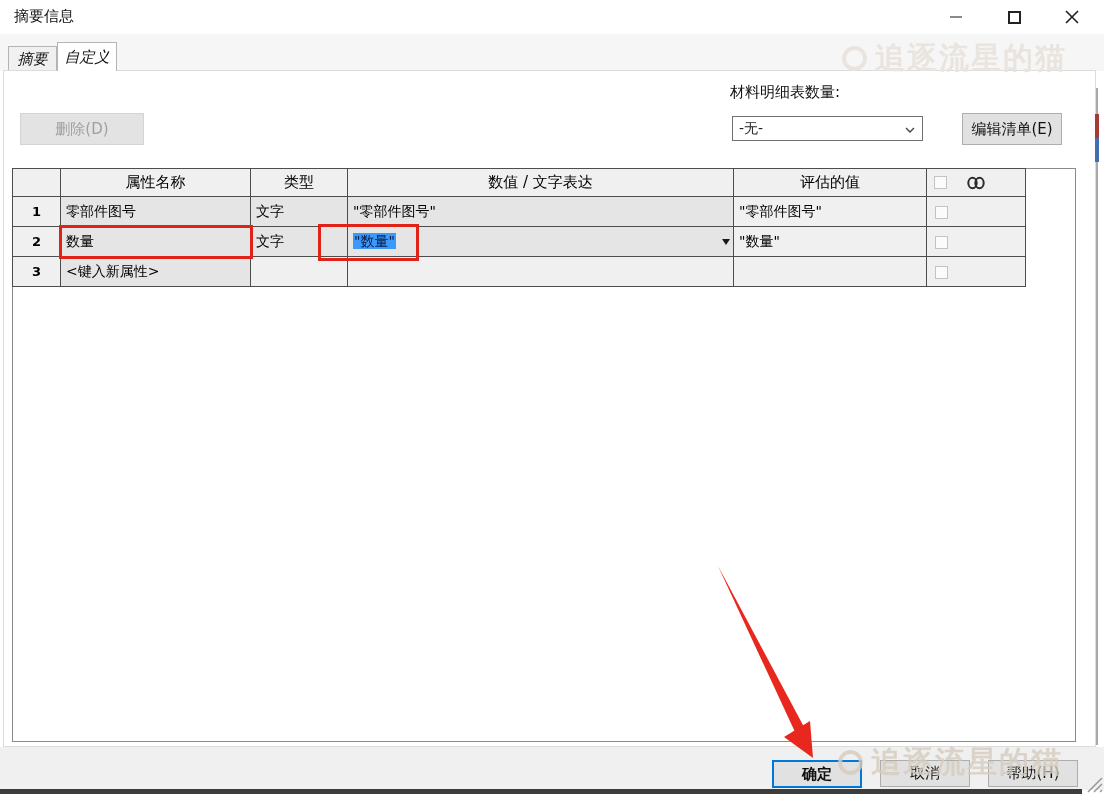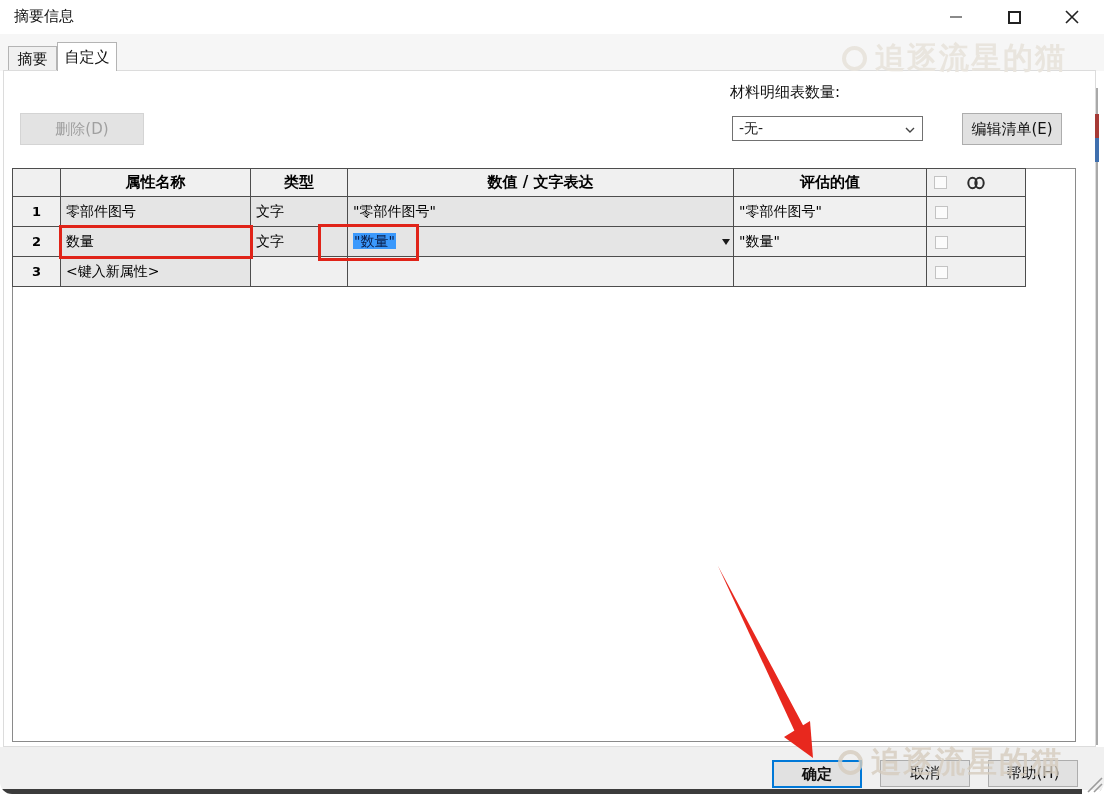--- a/index.html
+++ b/index.html
@@ -1,48 +1,48 @@
 <!DOCTYPE html>
 <html><head>
 <meta charset="utf-8">
 <style>
   * { margin:0; padding:0; box-sizing:border-box; }
   body { font-family:"DejaVu Sans","Liberation Sans",sans-serif; background:#fff; }
-  .window { position:relative; width:1104px; height:794px; background:#fff; overflow:hidden;border-radius:12px; }
+  .window { position:relative; width:1104px; height:794px; background:#fff; overflow:hidden; }
 
   
   .titlebar { position:absolute; left:0; top:0; width:100%; height:34px; background:#fff; }
   .title { position:absolute; left:14px; top:7px; font-size:15px; color:#111; }
   .wbtn { position:absolute; top:0; height:34px; width:40px; display:flex; align-items:center; justify-content:center; }
   .wbtn-min { left:936px; } .wbtn-max { left:994px; } .wbtn-close { left:1052px; }
   .glyph-min { width:12px; height:2px; background:#8a8a8a; }
   .glyph-max { width:13px; height:13px; border:2px solid #222; background:#fff; }
 
   
-  .tabstrip { position:absolute; left:0; top:34px; width:100%; height:37px; background:#f6f6f6; }
+  .tabstrip { position:absolute; left:0; top:34px; width:100%; height:37px; background:#f6f6f6;font-style:italic; }
   .tab { position:absolute; bottom:0; font-size:15px; color:#111; text-align:center; border:1px solid #b4b4b4; border-bottom:none; background:#f0f0f0; line-height:24px; }
   .tab-summary { left:8px; width:49px; height:25px; }
   .tab-custom { left:57px; width:60px; height:29px; line-height:28px; background:#fff; z-index:5; }
 
   
   .tabpage { position:absolute; left:3px; top:70px; width:1093px; height:677px; background:#fff; border:1px solid #dcdcdc; }
 
   .btn { position:absolute; font-size:15px; color:#111; background:#e1e1e1; border:1px solid #adadad; text-align:center; font-family:inherit; }
   .btn-delete { left:20px; top:113px; width:124px; height:32px; background:#e3e3e3; border-color:#d4d4d4; color:#a0a0a0; }
   .btn-editlist { left:962px; top:113px; width:100px; height:32px; }
 
   .bom-label { position:absolute; left:730px; top:83px; font-size:15px; color:#111; }
   .combo { position:absolute; left:732px; top:116px; width:191px; height:25px; border:1px solid #717171; background:#fff; font-size:14px; color:#222; line-height:23px; padding-left:6px; }
   .combo .chev { position:absolute; right:6px; top:4px; }
 
   
   .gridwrap { position:absolute; left:12px; top:168px; width:1064px; height:574px; border:1px solid #8a8a8a; background:#fff; }
   table.grid { border-collapse:collapse; table-layout:fixed; margin:-1px 0 0 -1px; }
   .grid th, .grid td { border:1px solid #4d4d4d; overflow:hidden; white-space:nowrap; }
-  .grid th { height:28px; background:#f0f0f0; font-size:15px; font-weight:bold; color:#000; text-align:center; }
+  .grid th { height:28px; background:#f0f0f0; font-size:15px; font-weight:normal; color:#000; text-align:center; }
   .grid td { height:30px; font-size:14px; color:#000; padding:0 5px; background:#e5e5e5; }
   .grid td.num { background:#f0f0f0; font-weight:bold; text-align:center; font-size:13px; padding:0; }
   .grid td.ro { background:#f0f0f0; }
   .c0{width:48px;} .c1{width:190px;} .c2{width:97px;} .c3{width:386px;} .c4{width:193px;} .c5{width:99px;}
   .checkbox { display:inline-block; width:13px; height:13px; border:1px solid #c3c3c3; background:#fbfbfb; vertical-align:middle; }
   th.linkhead { position:relative; }
   th.linkhead .checkbox { position:absolute; left:7px; top:7px; }
   td.linkcell { padding-left:8px; }
   .selected { background:#3b99fc; color:#0a1e4a; padding:0 1px; }
   td.exprcell2 { position:relative; }

